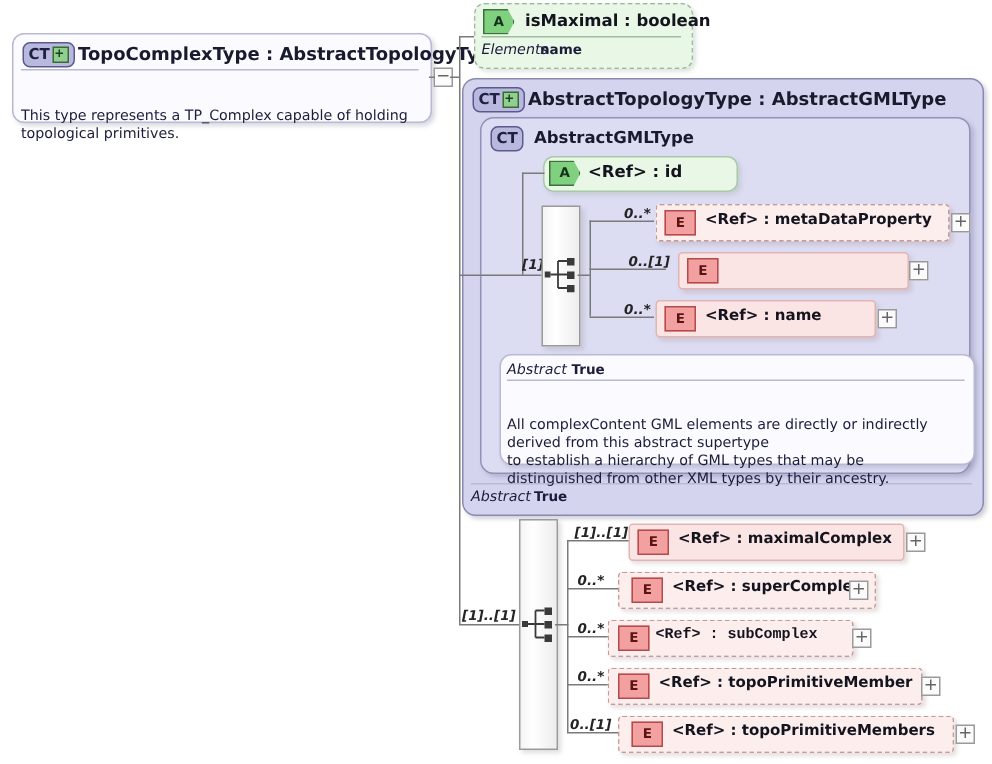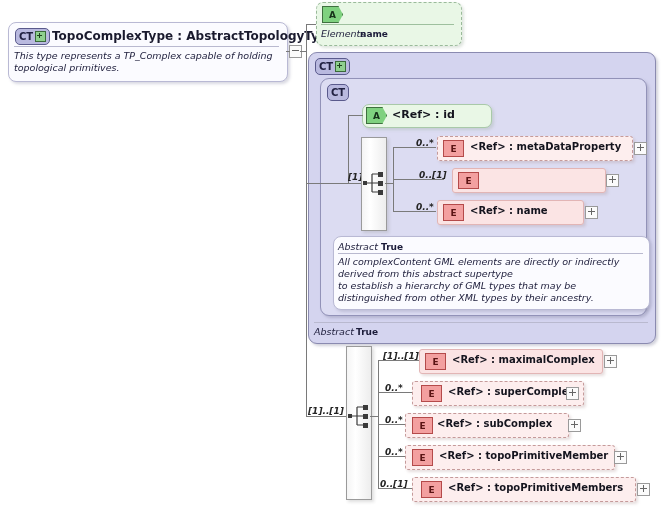--- a/index.html
+++ b/index.html
@@ -35,21 +35,21 @@
   .badge .plusg:before{content:"";position:absolute;left:1px;top:3px;width:5px;height:0;border-top:1px solid #1d401d;}
   .badge .plusg:after{content:"";position:absolute;left:3px;top:1px;width:0;height:5px;border-left:1px solid #1d401d;}
 
   .typetitle{position:absolute;font-size:12px;font-weight:bold;color:#1a1a2e;white-space:nowrap;}
   .typetitle.small{font-size:11px;}
 
   
   .doccard{position:absolute;border:1px solid #b9b9d4;border-radius:8px;background:#fbfbff;
            box-shadow:2px 2px 3px rgba(130,130,160,.30);}
   .docrule{position:absolute;height:0;border-top:1px solid #b9b9cf;}
-  .doctext{position:absolute;font-style:italic;font-size:9.5px;color:#1c1c3a;line-height:12px;}
+  .doctext{position:absolute;font-size:9.5px;color:#1c1c3a;line-height:12px;margin-top:22px;}
   .kv-key{position:absolute;font-style:italic;font-size:9.5px;color:#1c1c3a;}
   .kv-val{position:absolute;font-size:9px;font-weight:bold;color:#1c1c3a;}
 
   
   .attrbox{position:absolute;border:1px dashed #9aba9a;border-radius:7px;background:#e9f7e6;
            box-shadow:2px 2px 3px rgba(150,170,150,.30);}
   .attrbox.solidb{border:1px solid #a9c9a9;}
   .abadge{position:absolute;width:19px;height:15px;background:#7fd17f;border:1px solid #3f6f3f;
           font-size:9px;font-weight:bold;color:#17321a;display:flex;align-items:center;justify-content:center;
           clip-path:polygon(0% 0%,78% 0%,100% 50%,78% 100%,0% 100%);}
@@ -93,38 +93,41 @@
   <div class="ln-v" style="left:306px;top:24px;height:392px;"></div>
 
   <div class="ln-h" style="left:306px;top:24px;width:10px;"></div>
 
   <div class="ln-h" style="left:306px;top:416px;width:40px;"></div>
 
   <div class="attrbox" style="left:316px;top:2px;width:144px;height:42px;"></div>
   <div class="abadge" style="left:322px;top:6px;">
     <span>A</span>
   </div>
+  <div class="alabel" style="left:350px;top:7px;">isMaximal : boolean</div>
   <div class="docrule" style="left:321px;top:24px;width:133px;border-top-color:#9ec09e;"></div>
   <div class="kv-key" style="left:321px;top:28px;">Elements</div>
   <div class="kv-val" style="left:360px;top:29px;">name</div>
 
   <div class="ctbox outer" style="left:308px;top:52px;width:346px;height:290px;"></div>
   <div class="badge" style="left:315px;top:58px;">
     <span>CT</span>
     <span class="plusg"></span>
   </div>
+  <div class="typetitle" style="left:352px;top:59px;">AbstractTopologyType : AbstractGMLType</div>
 
   <div class="docrule" style="left:314px;top:322px;width:334px;"></div>
   <div class="kv-key" style="left:314px;top:326px;">Abstract</div>
   <div class="kv-val" style="left:356px;top:327px;">True</div>
 
   <div class="ctbox inner" style="left:320px;top:78px;width:325px;height:236px;"></div>
   <div class="badge" style="left:327px;top:84px;">
     <span>CT</span>
   </div>
+  <div class="typetitle small" style="left:356px;top:85px;">AbstractGMLType</div>
 
   <div class="attrbox solidb" style="left:362px;top:104px;width:128px;height:22px;"></div>
   <div class="abadge" style="left:366px;top:107px;">
     <span>A</span>
   </div>
   <div class="alabel" style="left:392px;top:108px;">&lt;Ref&gt;      : id</div>
 
   <div class="ln-v" style="left:348px;top:115px;height:68px;"></div>
   <div class="ln-h" style="left:306px;top:183px;width:43px;"></div>
   <div class="ln-h" style="left:348px;top:115px;width:15px;"></div>
@@ -207,21 +210,21 @@
     <span>E</span>
   </div>
   <div class="elabel" style="left:448px;top:386px;">&lt;Ref&gt;      : superComplex</div>
   <div class="card" style="left:385px;top:383px;">0..*</div>
   <div class="exp plus" style="left:566px;top:387px;"></div>
 
   <div class="elbox" style="left:405px;top:413px;width:162px;height:23px;"></div>
   <div class="ebadge" style="left:412px;top:417px;">
     <span>E</span>
   </div>
-  <div class="elabel" style="left:437px;top:418px;">&lt;Ref&gt;      : subComplex</div>
+  <div class="elabel" style="left:437px;top:418px;font-family:Liberation Mono, monospace;">&lt;Ref&gt;      : subComplex</div>
   <div class="card" style="left:385px;top:415px;">0..*</div>
   <div class="exp plus" style="left:568px;top:419px;"></div>
 
   <div class="elbox" style="left:405px;top:445px;width:208px;height:23px;"></div>
   <div class="ebadge" style="left:412px;top:449px;">
     <span>E</span>
   </div>
   <div class="elabel" style="left:439px;top:450px;">&lt;Ref&gt;      : topoPrimitiveMember</div>
   <div class="card" style="left:385px;top:447px;">0..*</div>
   <div class="exp plus" style="left:614px;top:451px;"></div>

